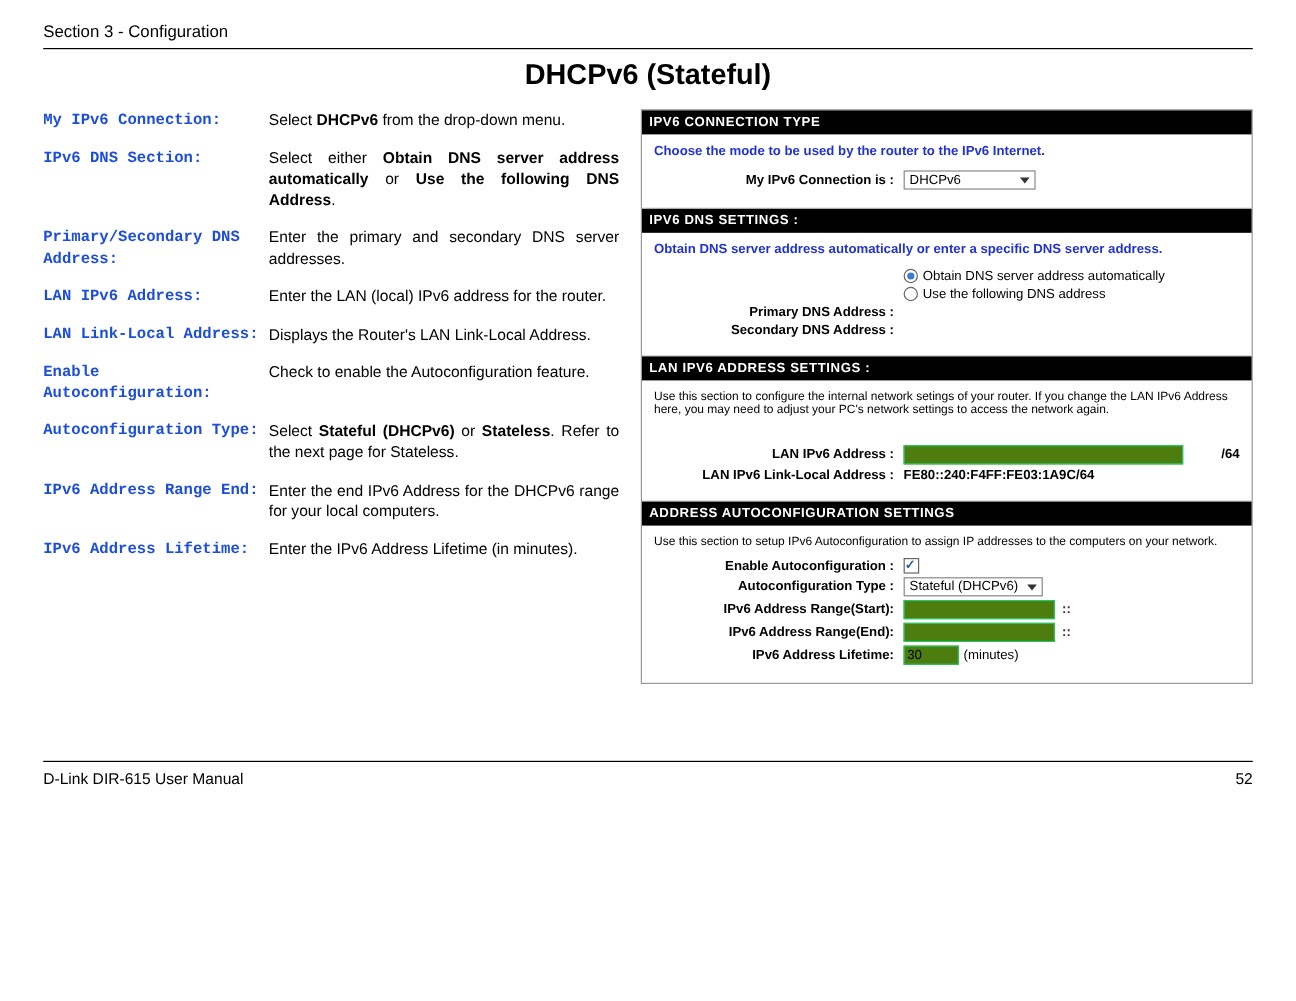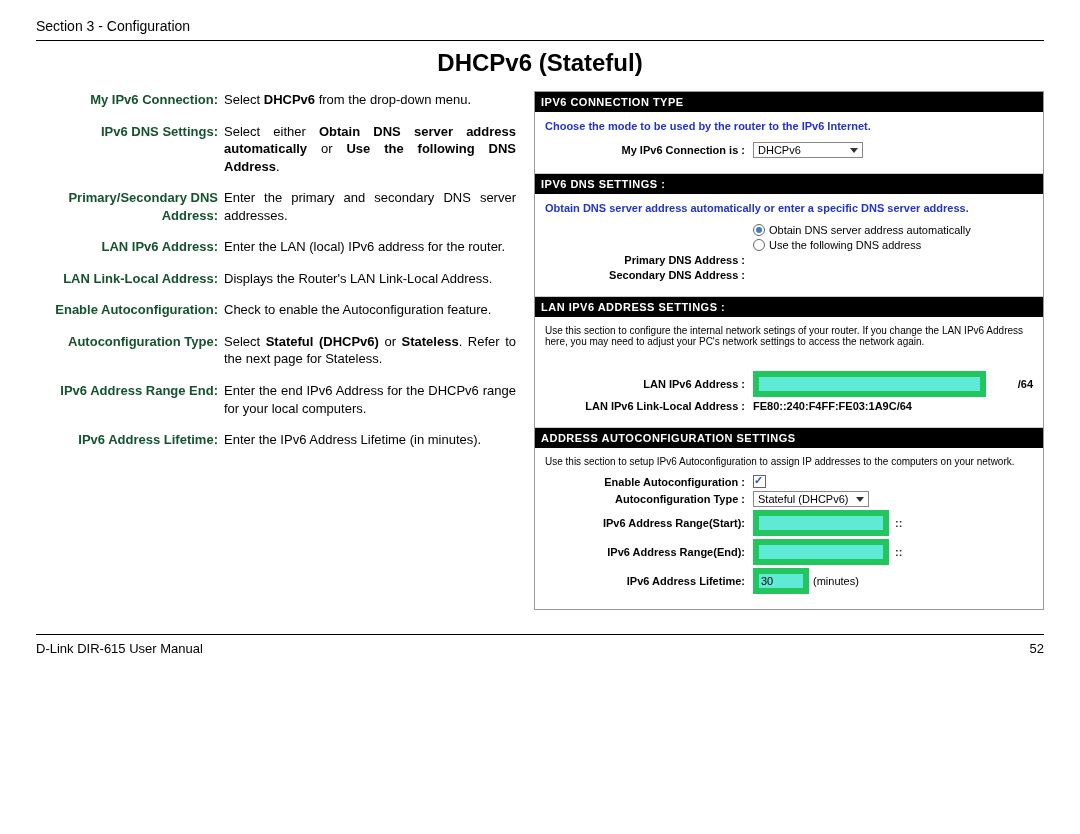--- a/index.html
+++ b/index.html
@@ -41,24 +41,24 @@
     font-size: 13px;
   }
   .def-row {
     display: flex;
     margin-bottom: 14px;
     line-height: 1.35;
   }
   .def-term {
     width: 182px;
     flex: 0 0 182px;
-    color: #14532d;
-    font-weight: bold;
-    text-align: right;
+    color: #1d4ed8;
+    font-weight: bold;
     padding-right: 6px;
+    font-family: Liberation Mono, monospace;
   }
   .def-desc {
     flex: 1;
     text-align: justify;
   }
   .def-desc b { font-weight: bold; }
   .right-col {
     flex: 1;
     border: 1px solid #999;
     background: #fff;
@@ -145,22 +145,22 @@
   .checkbox.checked::after{
     content:"✓";
     position:absolute;
     left:0; top:-2px;
     font-size:11px;
     color:#2a5db0;
     font-weight:bold;
   }
   .text-input {
     display:inline-block;
-    border:6px solid #22c55e;
-    background:#5eead4;
+    border:1px solid #22c55e;
+    background:#4d7c0f;
     min-width:120px;
     height:14px;
     font-size:11px;
     padding:0 2px;
     line-height:14px;
   }
   .text-input.short { min-width: 40px; text-align:left; }
   .double-colon { color:#333; font-weight:bold; padding:0 2px; }
   .link-local { font-weight:bold; }
   .footer {
@@ -183,21 +183,21 @@
   <div class="title">DHCPv6 (Stateful)</div>
 
   <div class="body">
 
     <div class="left-col" id="defs">
         <div class="def-row">
           <div class="def-term">My IPv6 Connection:</div>
           <div class="def-desc">Select <b>DHCPv6</b> from the drop-down menu.</div>
         </div>
         <div class="def-row">
-          <div class="def-term">IPv6 DNS Settings:</div>
+          <div class="def-term">IPv6 DNS Section:</div>
           <div class="def-desc">Select either <b>Obtain DNS server address automatically</b> or <b>Use the following DNS Address</b>.</div>
         </div>
         <div class="def-row">
           <div class="def-term">Primary/Secondary DNS Address:</div>
           <div class="def-desc">Enter the primary and secondary DNS server addresses.</div>
         </div>
         <div class="def-row">
           <div class="def-term">LAN IPv6 Address:</div>
           <div class="def-desc">Enter the LAN (local) IPv6 address for the router.</div>
         </div>

